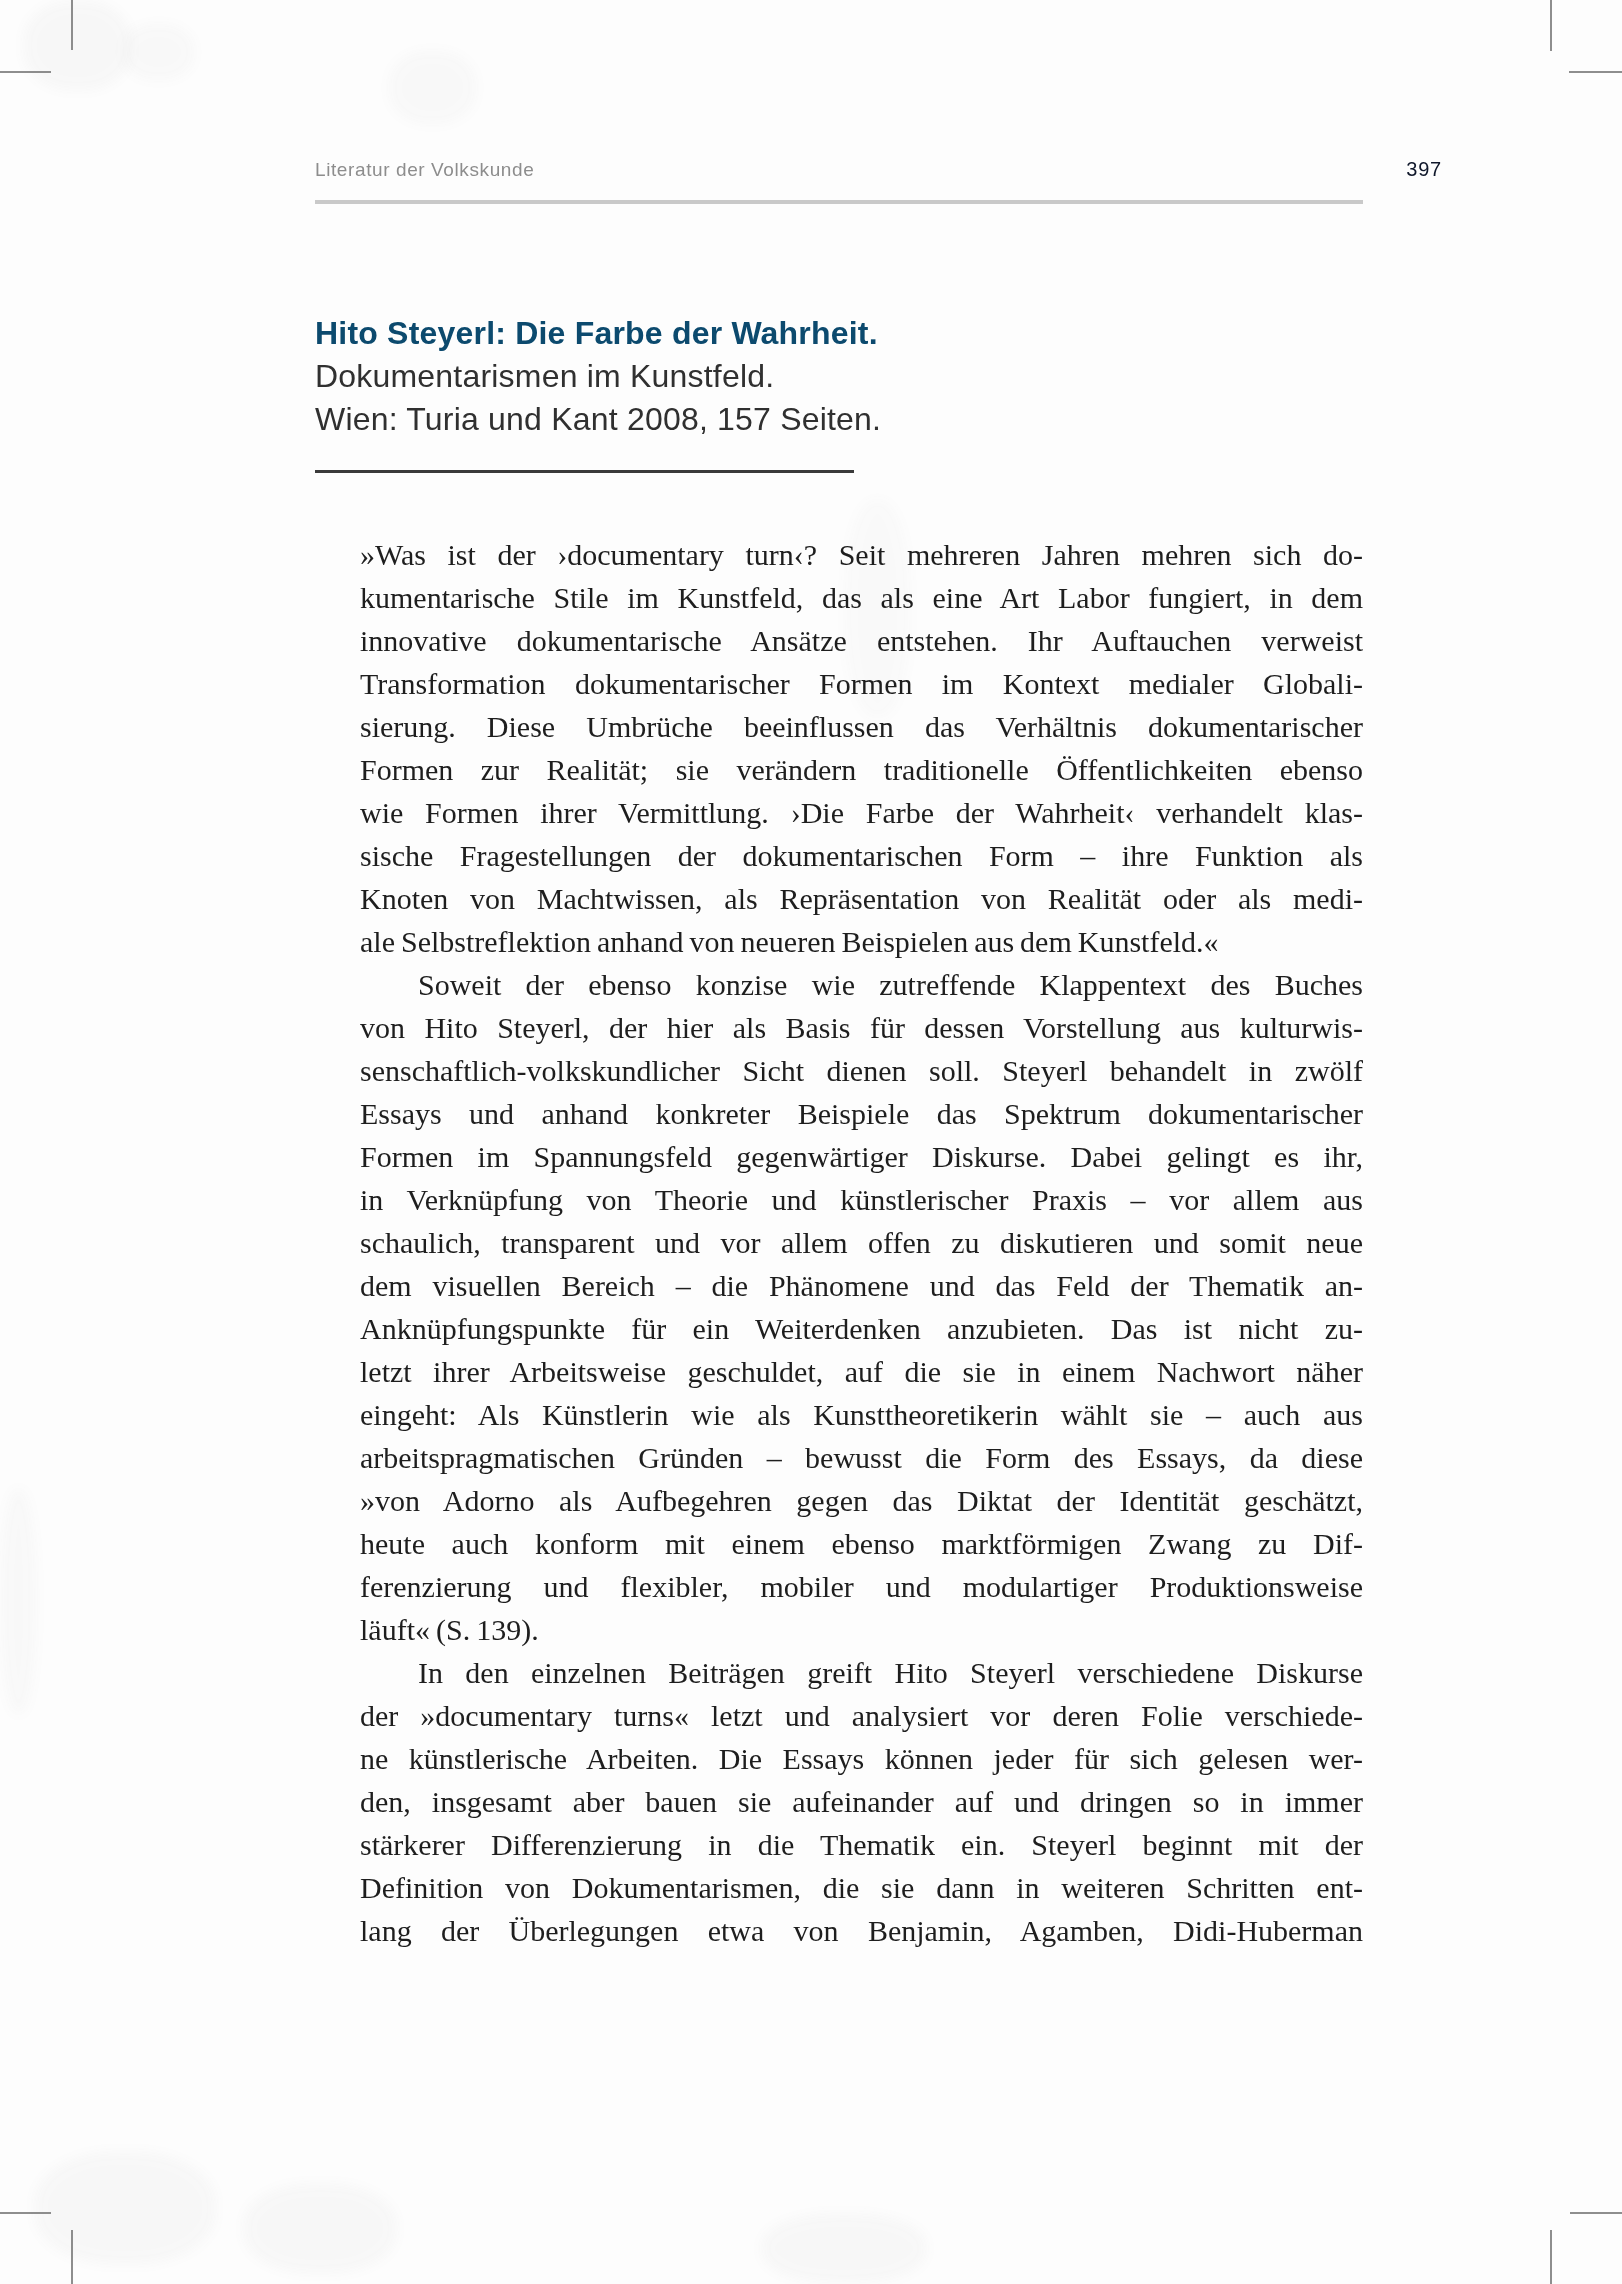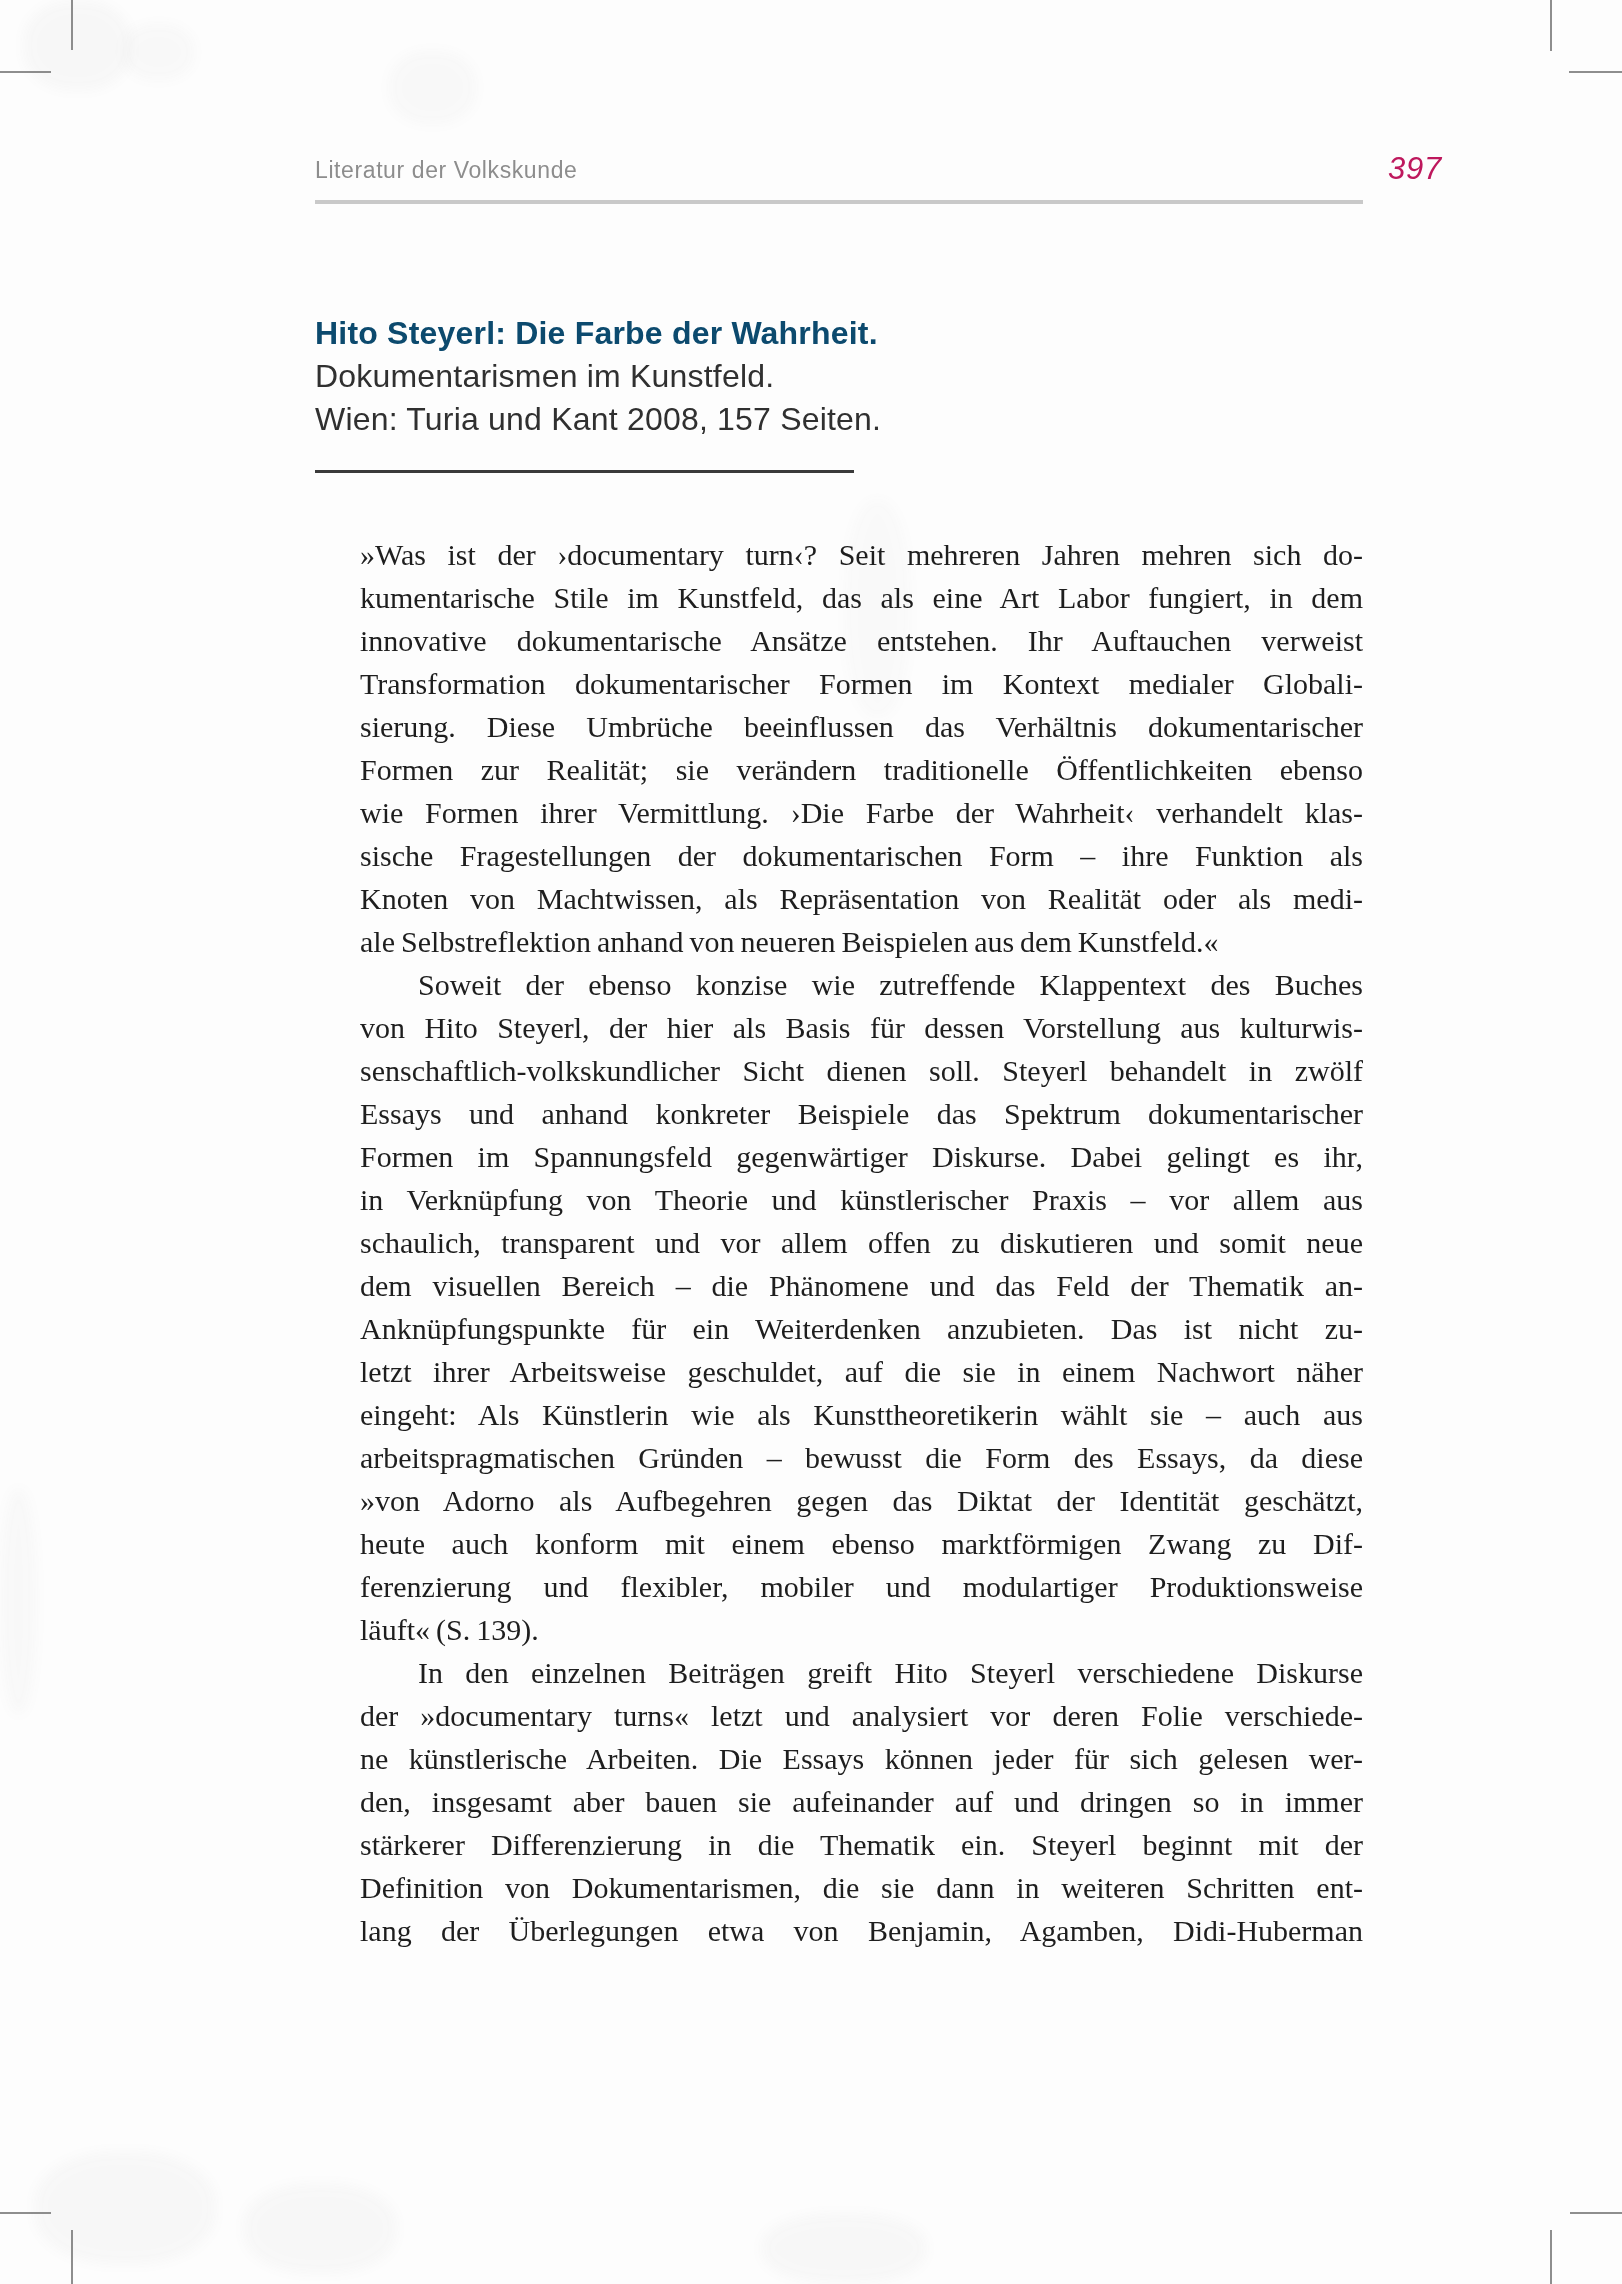--- a/index.html
+++ b/index.html
@@ -21,30 +21,29 @@
   
   .crop{position:absolute;background:#8e8e8e;}
   .crop.h{height:2.4px;}
   .crop.v{width:2.4px;}
   
   .smudge{position:absolute;background:#777;opacity:0.04;border-radius:45%;filter:blur(5.7px);}
   
   .running-title{
     position:absolute;left:315px;top:157px;
     font-family:"Liberation Sans", sans-serif;
-    font-size:23px;line-height:26px;letter-spacing:0.6px;
+    font-size:19px;line-height:26px;letter-spacing:0.6px;
     color:var(--muted-gray);
     font-weight:400;
   }
   .page-number{
     position:absolute;right:180px;top:156px;
     font-family:"Liberation Sans", sans-serif;
-    font-size:31px;line-height:26px;letter-spacing:0.8px;
-    color:#be185d;
-    font-style:italic;
+    font-size:20px;line-height:26px;letter-spacing:0.8px;
+    color:#0f172a;
   }
   .header-rule{
     position:absolute;left:315px;top:200px;
     width:1048px;height:4px;
     background:var(--rule-light);
   }
   
   .ref-block{
     position:absolute;left:315px;top:312px;
     font-family:"Liberation Sans", sans-serif;

